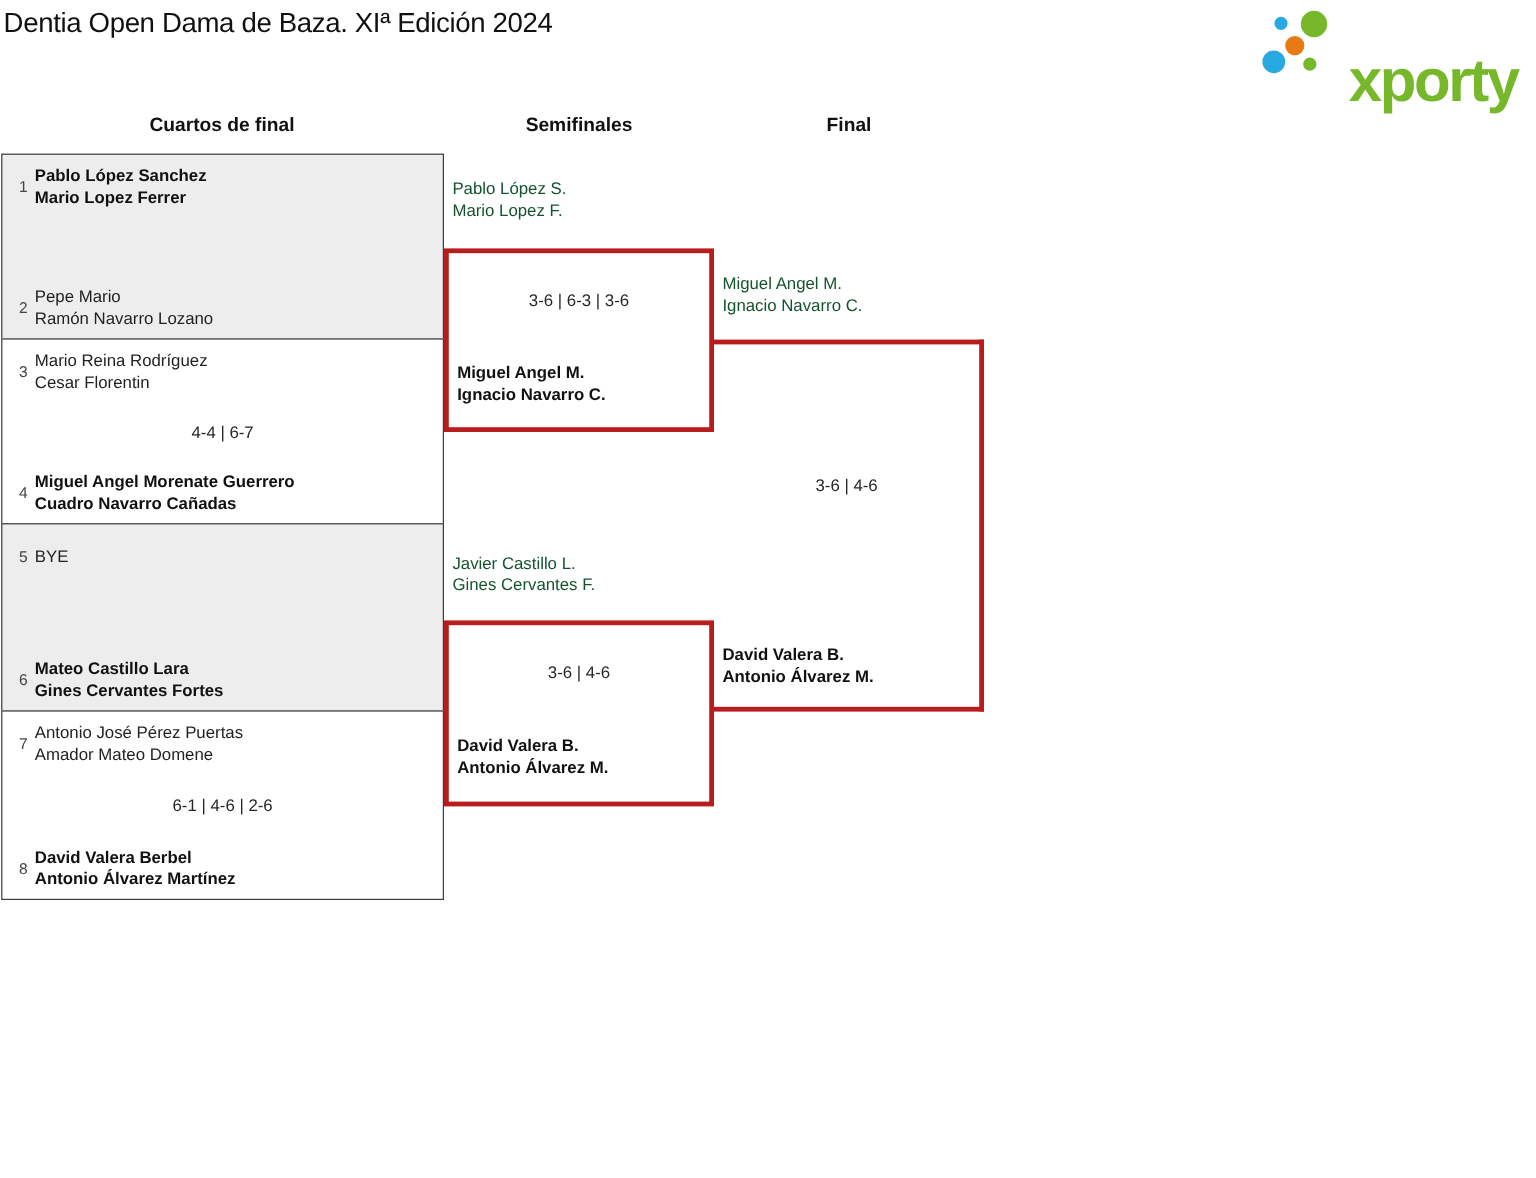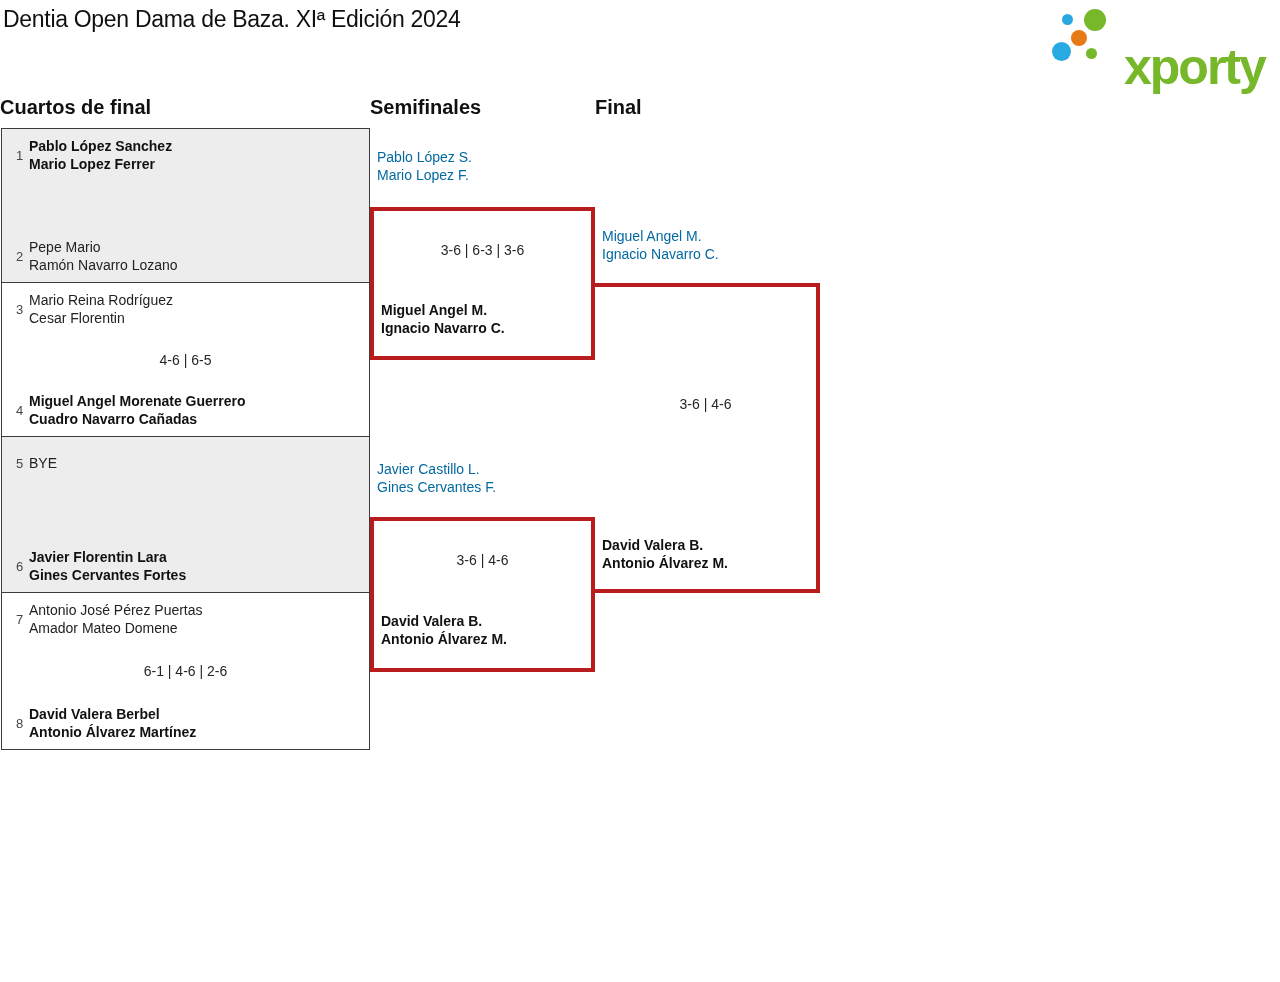--- a/index.html
+++ b/index.html
@@ -15,22 +15,22 @@
   .dot { position:absolute; border-radius:50%; }
   .dot-blue-sm  { left:14px; top:14px; width:11px; height:11px; background:#29a9e1; }
   .dot-green-lg { left:36px; top:9px;  width:22px; height:22px; background:#76b82a; }
   .dot-orange   { left:23px; top:30px; width:16px; height:16px; background:#e87a16; }
   .dot-blue-lg  { left:4px;  top:42px; width:19px; height:19px; background:#29a9e1; }
   .dot-green-sm { left:38px; top:48px; width:11px; height:11px; background:#76b82a; }
   .logo-text { position:absolute; left:76px; top:0px; font-size:50px; line-height:62px;
                font-weight:700; color:#76b82a; letter-spacing:-2px;margin-top:36px; }
 
   
-  .round-header { position:absolute; top:96px; height:22px; 
-                  font-size:20px; font-weight:700; color:#111; }
+  .round-header { position:absolute; top:96px; height:22px; text-align:center;
+                  font-size:16px; font-weight:700; color:#111; }
   .rh-qf { left:0;     width:370px; }
   .rh-sf { left:370px; width:225px; }
   .rh-f  { left:595px; width:225px; }
 
   
   .qf-block { position:absolute; left:1px; width:369px; border:1px solid #3b3b3b;
               display:flex; flex-direction:column; justify-content:space-between;
               padding:8px; background:#ffffff; }
   .qf-shaded { background:#ededed; }
   .qf-1 { top:128px; height:155px; }
@@ -38,21 +38,21 @@
   .qf-3 { top:436px; height:157px; }
   .qf-4 { top:592px; height:158px; }
 
   .team-row { display:flex; align-items:center; min-height:36px; }
   .seed { flex:0 0 19px; font-size:13px; color:#454545; text-align:center; }
   .names { font-size:14px; line-height:18px; color:#222; }
   .winner .names { font-weight:700; color:#111; }
   .block-score { text-align:center; font-size:14px; line-height:18px; min-height:18px; color:#262626; }
 
   
-  .feeder { position:absolute; font-size:14px; line-height:18px; color:#0369a1; }
+  .feeder { position:absolute; font-size:14px; line-height:18px; color:#14532d; }
   .match-box { position:absolute; border:4px solid #b91c1c; }
   .sf-box-1 { left:370px; top:207px; width:225px; height:153px; }
   .sf-box-2 { left:370px; top:517px; width:225px; height:155px; }
   .final-box { left:595px; top:283px; width:225px; height:310px; border-left:none; }
   .box-score { position:absolute; left:0; right:0; top:30px; text-align:center;
                font-size:14px; line-height:18px; color:#262626; }
   .final-box .box-score { top:108px; }
   .box-team { position:absolute; left:7px; font-size:14px; line-height:18px; color:#111; font-weight:700; }
   .sf-box-1 .box-team { bottom:19px; }
   .sf-box-2 .box-team { bottom:20px; }
@@ -99,21 +99,21 @@
 </div>
 
 <div class="qf-block qf-2">
   <div class="team-row">
     <span class="seed">3</span>
     <span class="names">
       <div>Mario Reina Rodríguez</div>
       <div>Cesar Florentin</div>
     </span>
   </div>
-  <div class="block-score">4-6 | 6-5</div>
+  <div class="block-score">4-4 | 6-7</div>
   <div class="team-row winner">
     <span class="seed">4</span>
     <span class="names">
       <div>Miguel Angel Morenate Guerrero</div>
       <div>Cuadro Navarro Cañadas</div>
     </span>
   </div>
 </div>
 
 <div class="qf-block qf-3 qf-shaded">
@@ -121,21 +121,21 @@
     <span class="seed">5</span>
     <span class="names">
       <div>BYE</div>
       <div></div>
     </span>
   </div>
   <div class="block-score"></div>
   <div class="team-row winner">
     <span class="seed">6</span>
     <span class="names">
-      <div>Javier Florentin Lara</div>
+      <div>Mateo Castillo Lara</div>
       <div>Gines Cervantes Fortes</div>
     </span>
   </div>
 </div>
 
 <div class="qf-block qf-4">
   <div class="team-row">
     <span class="seed">7</span>
     <span class="names">
       <div>Antonio José Pérez Puertas</div>

